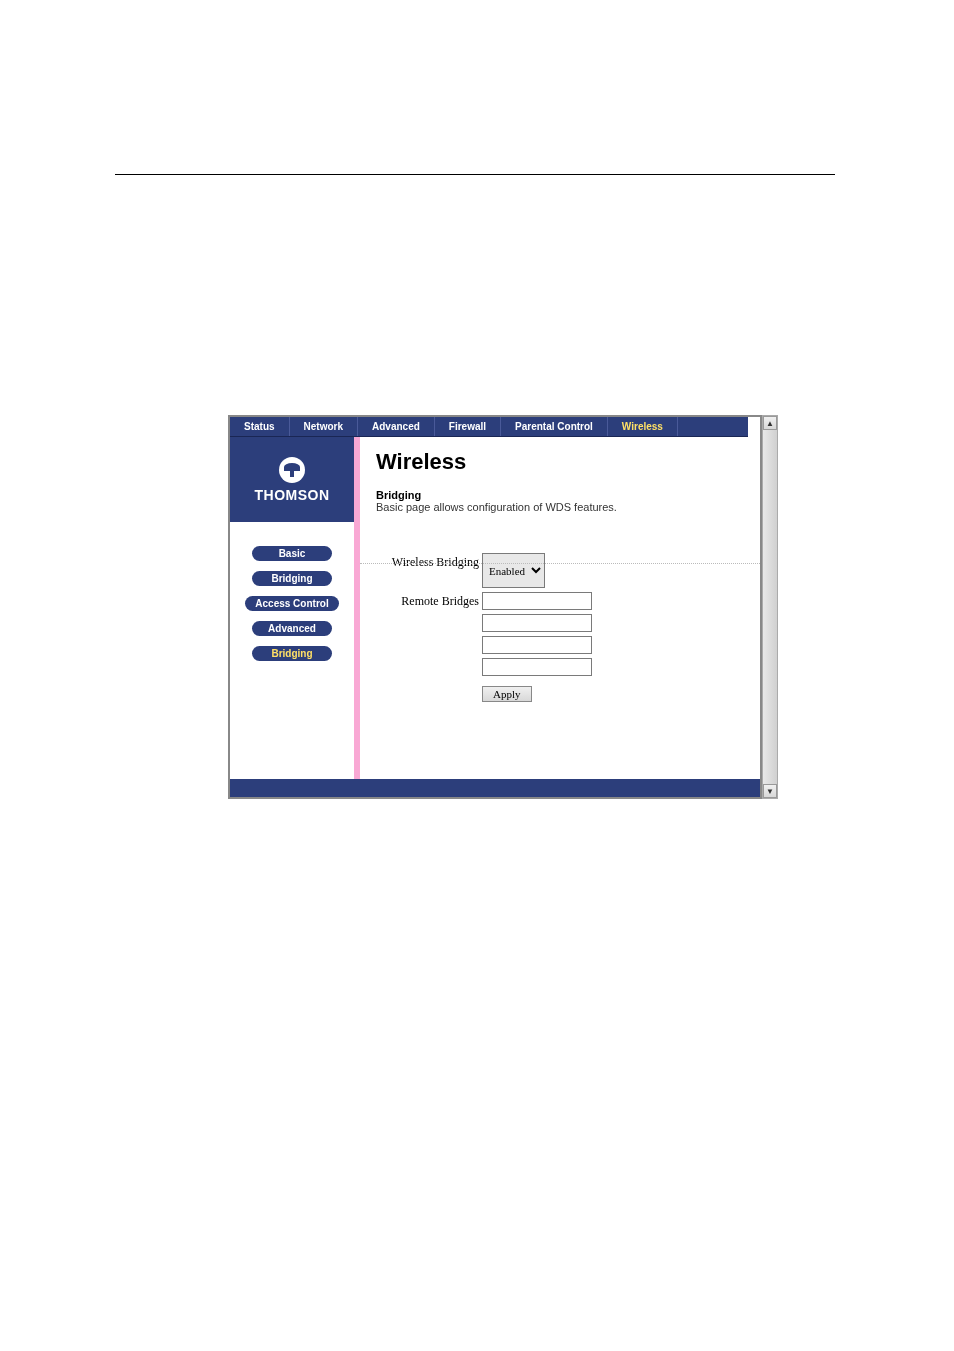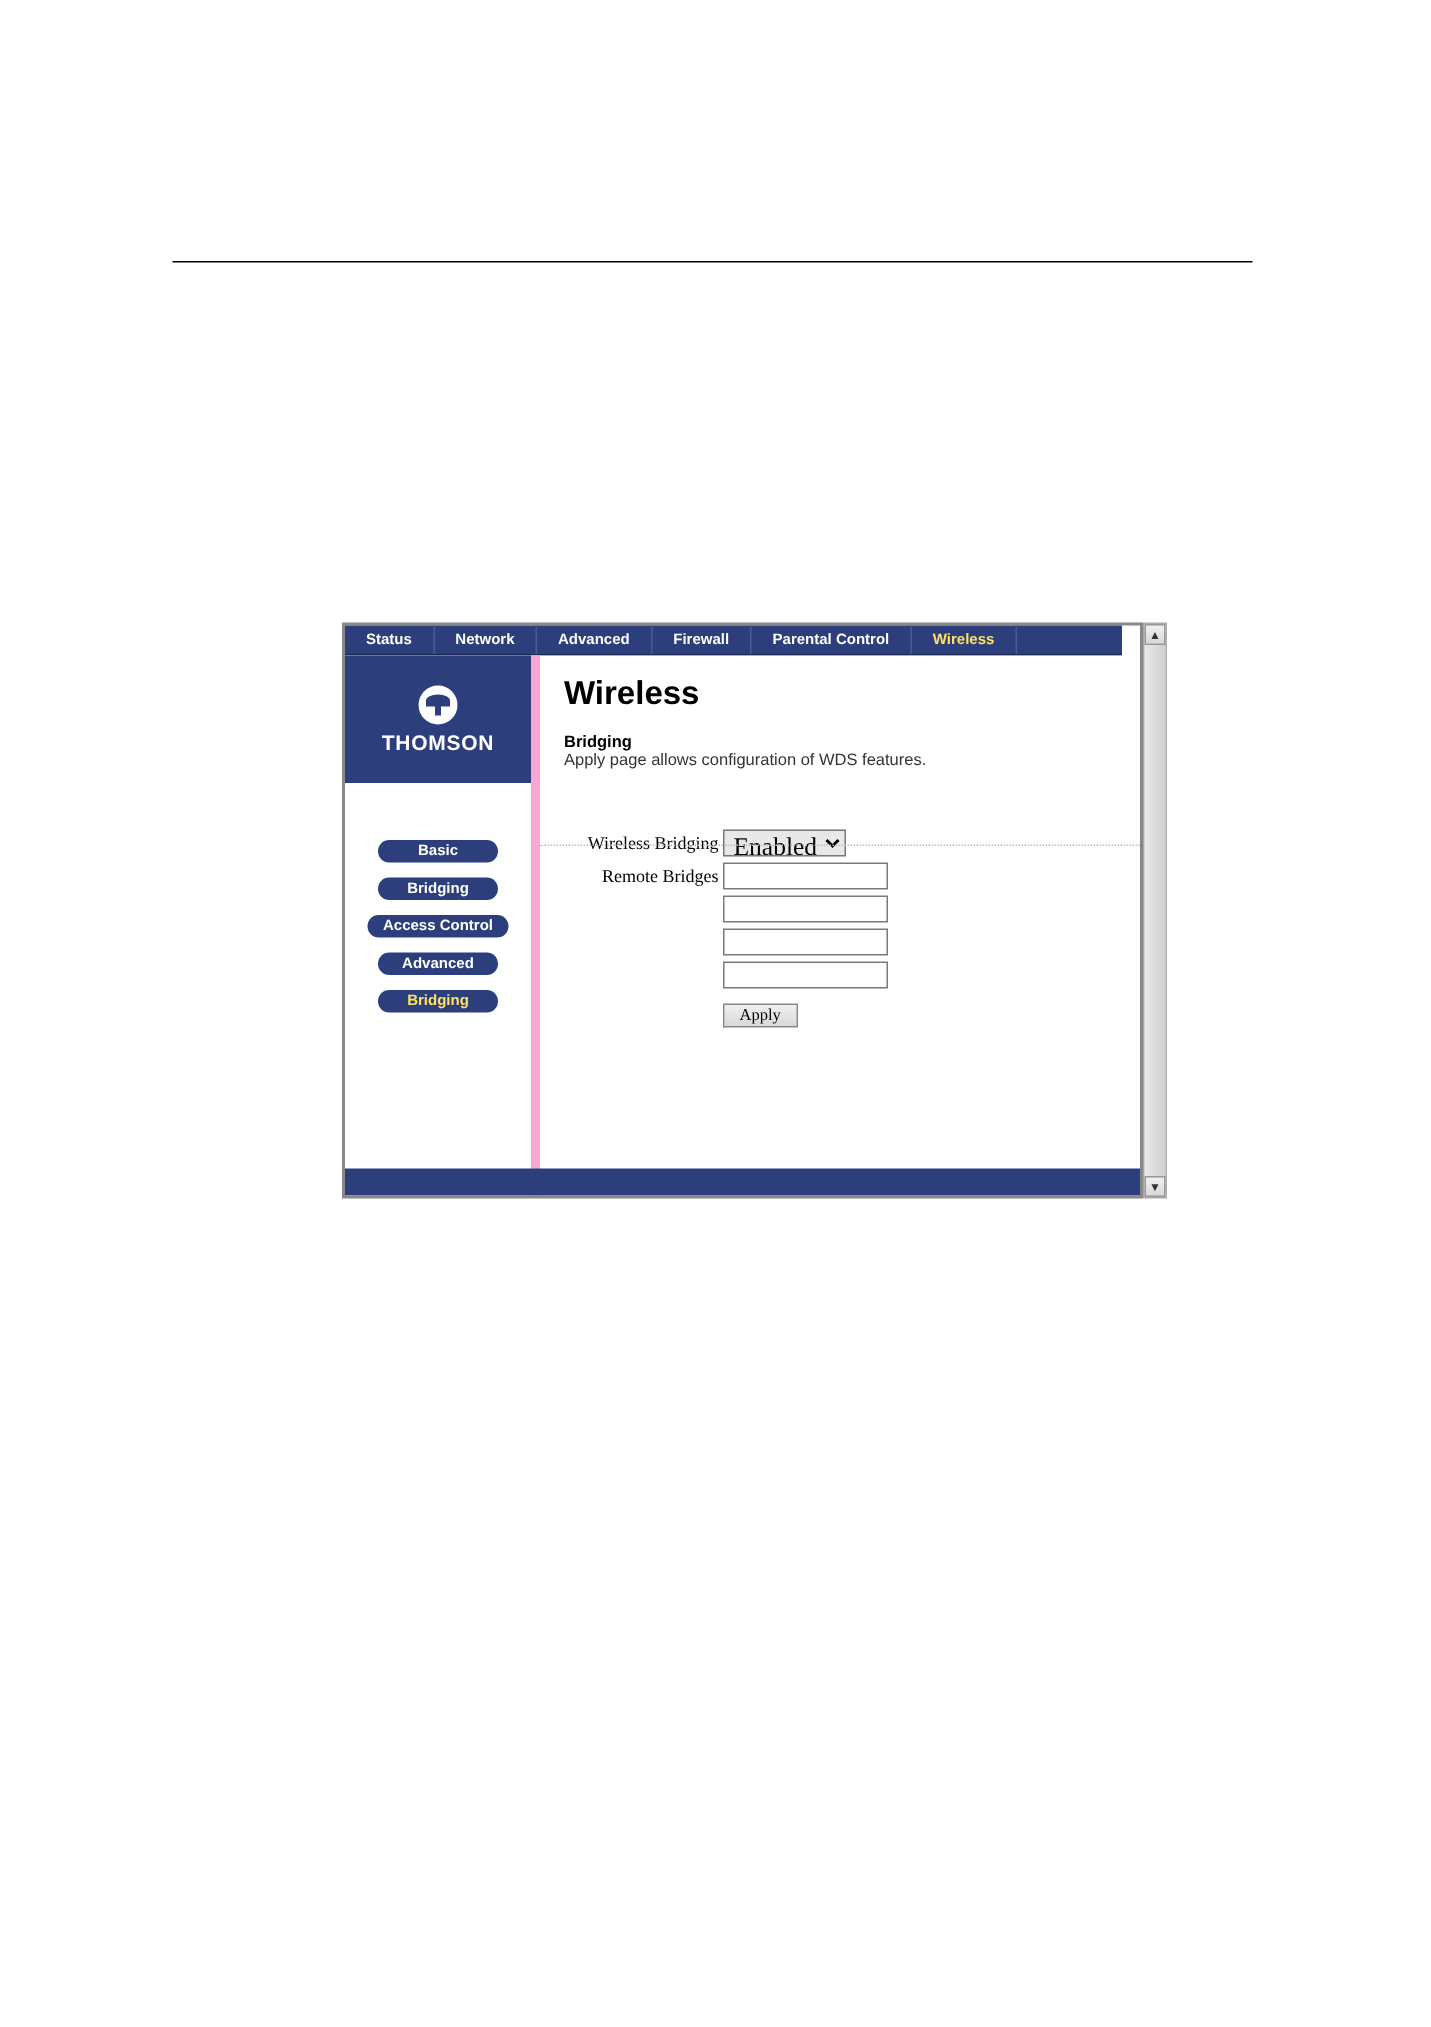--- a/index.html
+++ b/index.html
@@ -138,21 +138,21 @@
       height: 10px;
       background: #2c3e7b;
     }
     .logo-text {
       color: #fff;
       font-size: 14px;
       font-weight: bold;
       letter-spacing: 0.5px;
     }
     .sidebar-items {
-      padding-top: 38px;
+      padding-top: 24px;
       display: flex;
       flex-direction: column;
       gap: 10px;
       align-items: center;
     }
     .sidebar-item {
       min-width: 80px;
       padding: 2px 10px;
       background: #2c3e7b;
       color: #fff;
@@ -197,22 +197,22 @@
       font-family: 'Times New Roman', serif;
       font-size: 12px;
       color: #000;
       width: 106px;
       text-align: right;
       padding-right: 3px;
       padding-top: 2px;
     }
     .form-select {
       font-family: 'Times New Roman', serif;
-      font-size: 17px;
-      height: 18px;
+      font-size: 11px;
+      height: 35px;
       border: 1px solid #7a7a7a;
       background: #e8e8e8;
       padding: 0 2px;
     }
     .form-input {
       font-family: 'Times New Roman', serif;
       font-size: 11px;
       height: 18px;
       width: 110px;
       border: 1px solid #7a7a7a;
@@ -290,21 +290,21 @@
           <div class="sidebar-item"><span>Bridging</span></div>
           <div class="sidebar-item"><span>Access Control</span></div>
           <div class="sidebar-item"><span>Advanced</span></div>
           <div class="sidebar-item active"><span>Bridging</span></div>
         </div>
       </div>
 
       <div class="main-content">
         <div class="page-title">Wireless</div>
         <div class="section-title">Bridging</div>
-        <div class="section-desc">Apply page allows configuration of WDS features.</div>
+        <div class="section-desc">Basic page allows configuration of WDS features.</div>
 
         <div class="inner-border-top"></div>
 
         <div class="form-row">
           <div class="form-label">Wireless Bridging</div>
           <select class="form-select">
             <option>Enabled</option>
           </select>
         </div>
 

